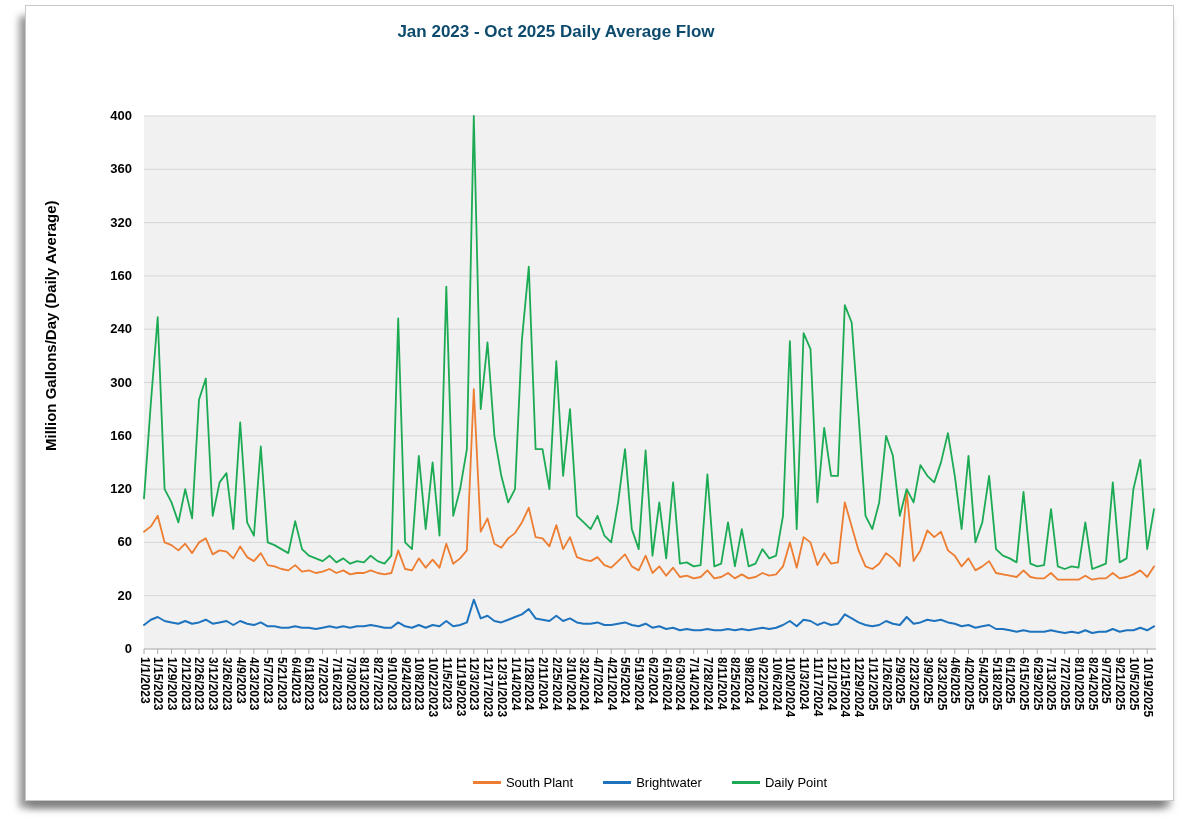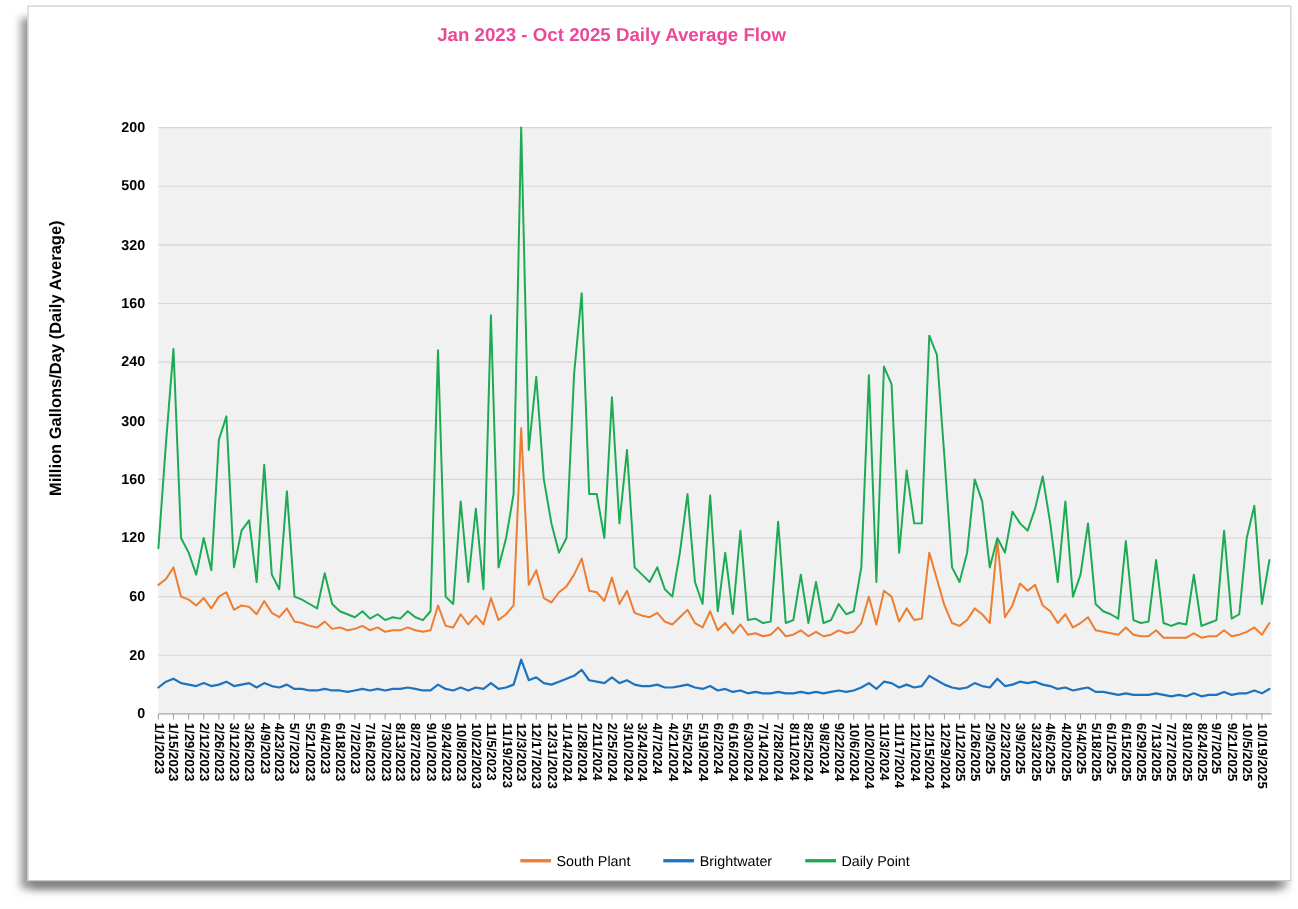--- a/index.html
+++ b/index.html
@@ -4,21 +4,21 @@
 <style>
   html,body{margin:0;padding:0;background:#ffffff;}
   body{width:1180px;height:826px;overflow:hidden;font-family:"Liberation Sans",sans-serif;}
   .page{
     position:absolute;left:25px;top:5px;width:1147px;height:794px;
     background:#ffffff;border:1px solid #c8c8c8;
     box-shadow:-8px 9px 7px -2px rgba(105,105,105,0.65), 0 10px 7px -3px rgba(105,105,105,0.55);
   }
   .chart-title{
     position:absolute;left:0;top:13px;width:1060px;text-align:center;
-    font-size:17px;font-weight:bold;color:#ec4899;line-height:26px;
+    font-size:17px;font-weight:bold;color:#0c4a6e;line-height:26px;
   }
   .y-axis-title{
     position:absolute;left:16px;top:445px;
     transform:rotate(-90deg);transform-origin:0 0;
     font-size:15px;font-weight:bold;color:#000;white-space:nowrap;
   }
   svg#plot-svg{position:absolute;left:0;top:0;}
   .ylabel{
     position:absolute;left:46px;width:60px;text-align:right;
     font-size:13px;font-weight:bold;color:#000;line-height:16px;
@@ -142,22 +142,22 @@
   <div id="ylabels">
       <div class="ylabel" style="top: 635px;">0</div>
       <div class="ylabel" style="top: 581.7px;">20</div>
       <div class="ylabel" style="top: 528.4px;">60</div>
       <div class="ylabel" style="top: 475.1px;">120</div>
       <div class="ylabel" style="top: 421.8px;">160</div>
       <div class="ylabel" style="top: 368.5px;">300</div>
       <div class="ylabel" style="top: 315.2px;">240</div>
       <div class="ylabel" style="top: 261.9px;">160</div>
       <div class="ylabel" style="top: 208.6px;">320</div>
-      <div class="ylabel" style="top: 155.3px;">500</div>
-      <div class="ylabel" style="top: 102px;">200</div>
+      <div class="ylabel" style="top: 155.3px;">360</div>
+      <div class="ylabel" style="top: 102px;">400</div>
     </div>
   <div id="xlabels">
       <div class="xlabel" style="left: 124.5px; top: 651px;">1/1/2023</div>
       <div class="xlabel" style="left: 138.242px; top: 651px;">1/15/2023</div>
       <div class="xlabel" style="left: 151.984px; top: 651px;">1/29/2023</div>
       <div class="xlabel" style="left: 165.726px; top: 651px;">2/12/2023</div>
       <div class="xlabel" style="left: 179.468px; top: 651px;">2/26/2023</div>
       <div class="xlabel" style="left: 193.21px; top: 651px;">3/12/2023</div>
       <div class="xlabel" style="left: 206.952px; top: 651px;">3/26/2023</div>
       <div class="xlabel" style="left: 220.694px; top: 651px;">4/9/2023</div>

